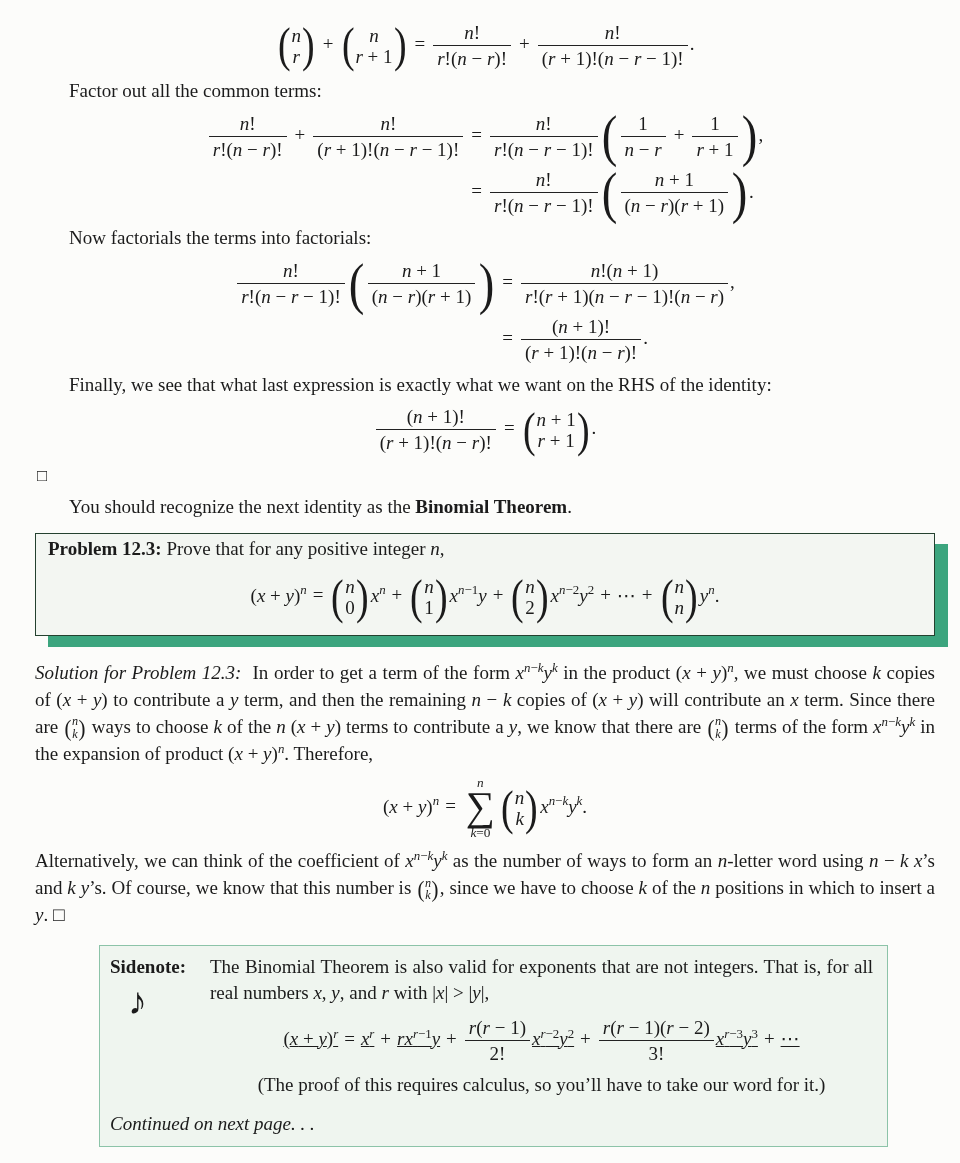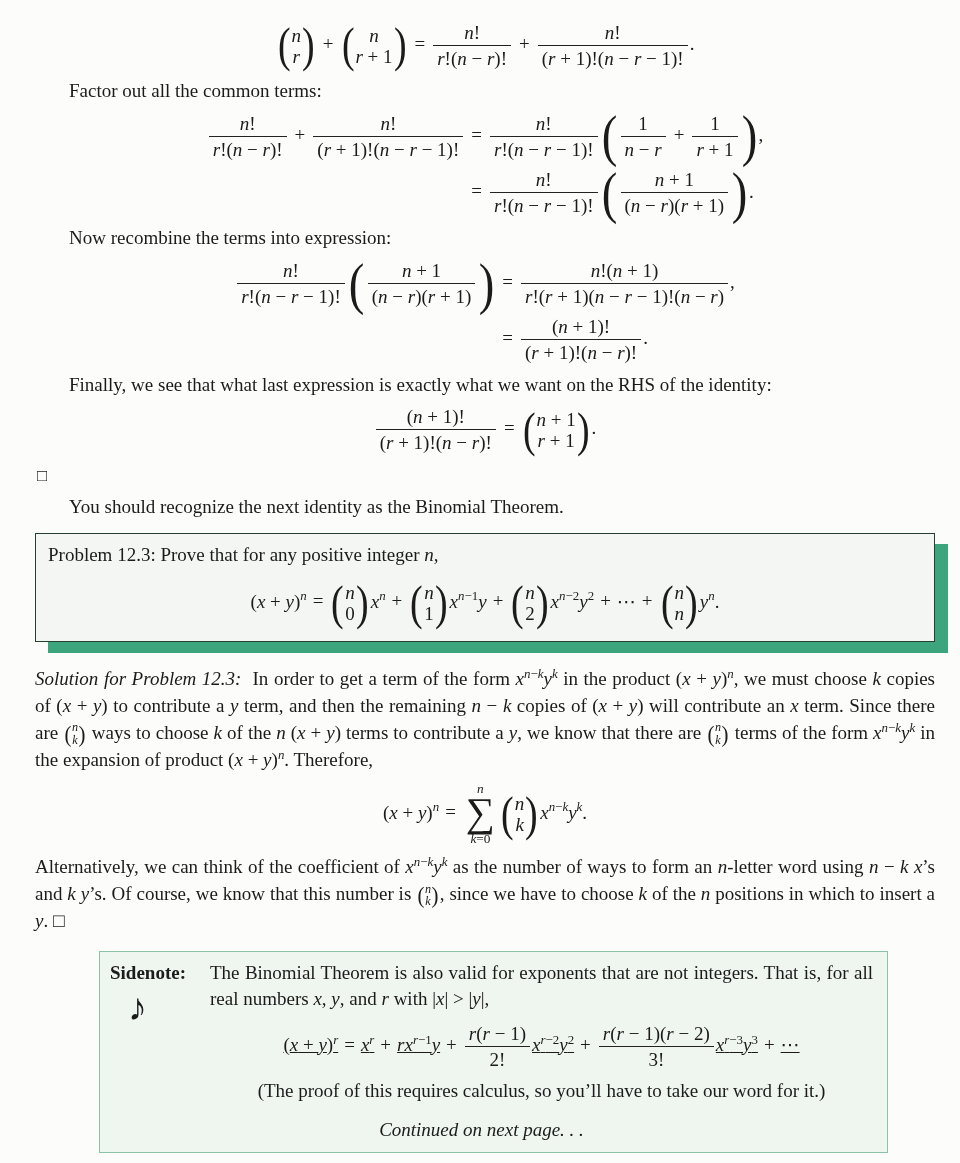--- a/index.html
+++ b/index.html
@@ -8,21 +8,21 @@
     width: 960px; height: 1163px; overflow: hidden;
     background: #fcfcfa; color: #1b1b1b;
     font-family: "Liberation Serif", "DejaVu Serif", serif;
     font-size: 19px; line-height: 1.4;
   }
   .page { padding: 14px 25px 8px 35px; }
 
   p { margin: 7px 0; }
   .justify { text-align: justify; }
   .indent { text-indent: 34px; }
-  b { font-weight: normal; }
+  b { font-weight: bold; }
 
   
   .display { text-align: center; margin: 8px 0; }
   .op { margin: 0 6px; font-style: normal; display: inline-block; }
 
   .frac { display: inline-block; vertical-align: middle; text-align: center; margin: 0 2px; }
   .fn { display: block; padding: 0 4px 2px; line-height: 1.12; }
   .fd { display: block; border-top: 1.4px solid #222; padding: 2px 4px 0; line-height: 1.12; }
 
   .binom { display: inline-flex; align-items: center; vertical-align: middle; margin: 0 1px; }
@@ -55,39 +55,39 @@
 
   
   .proof-square { margin: 10px 0 4px 2px; font-size: 17px; }
 
   
   .problem-box {
     border: 1.4px solid var(--problem_border, #24412f);
     background: var(--problem_bg, #f3f6f2);
     box-shadow: 13px 11px 0 var(--problem_shadow, #3ca57e);
     margin: 12px 0 24px 0;
-    padding: 6px 12px 10px;
+    padding: 0 12px 10px;
   }
   .problem-head { margin: 2px 0; }
   .problem-eq { text-align: center; margin: 12px 0 6px; }
 
   
   .sidenote-box {
     border: 1.5px solid var(--sidenote_border, #8cc3a8);
     background: var(--sidenote_bg, #eff5ef);
     margin: 16px 0 0 64px;
     width: 789px;
     padding: 8px 14px 6px 10px;
   }
   .sidenote-grid { display: grid; grid-template-columns: 88px 1fr; column-gap: 12px; }
   .sidenote-label { font-weight: bold; }
   .music-note { font-size: 38px; line-height: 1; margin: 2px 0 0 18px; }
   .sidenote-eq { text-align: center; margin: 10px 0 6px; text-decoration: underline; }
   .sidenote-proof { text-align: center; margin: 8px 0 10px; }
-  .sidenote-continued { text-align: center; font-style: italic; margin: 2px 20px 2px 0; }
+  .sidenote-continued { text-align: left; font-style: italic; margin: 2px 20px 2px 0; }
 </style>
 </head>
 <body>
 
 <div class="page">
 
   <div class="display"><span class="binom">
         <span class="bp">(</span>
         <span class="bst">
           <span><i>n</i></span>
@@ -105,21 +105,21 @@
 
   <p class="indent">Factor out all the common terms:</p>
 
   <div class="align2">
     <span class="cellL"><span class="frac"><span class="fn"><i>n</i>!</span><span class="fd"><i>r</i>!(<i>n</i> − <i>r</i>)!</span></span><span class="op">+</span><span class="frac"><span class="fn"><i>n</i>!</span><span class="fd">(<i>r</i> + 1)!(<i>n</i> − <i>r</i> − 1)!</span></span></span>
     <span class="cellR"><span class="op">=</span><span class="frac"><span class="fn"><i>n</i>!</span><span class="fd"><i>r</i>!(<i>n</i> − <i>r</i> − 1)!</span></span><span class="bigp">(</span><span class="frac"><span class="fn">1</span><span class="fd"><i>n</i> − <i>r</i></span></span><span class="op">+</span><span class="frac"><span class="fn">1</span><span class="fd"><i>r</i> + 1</span></span><span class="bigp">)</span>,</span>
     <span class="cellL"></span>
     <span class="cellR"><span class="op">=</span><span class="frac"><span class="fn"><i>n</i>!</span><span class="fd"><i>r</i>!(<i>n</i> − <i>r</i> − 1)!</span></span><span class="bigp">(</span><span class="frac"><span class="fn"><i>n</i> + 1</span><span class="fd">(<i>n</i> − <i>r</i>)(<i>r</i> + 1)</span></span><span class="bigp">)</span>.</span>
   </div>
 
-  <p class="indent">Now recombine the terms into expression:</p>
+  <p class="indent">Now factorials the terms into factorials:</p>
 
   <div class="align2">
     <span class="cellL"><span class="frac"><span class="fn"><i>n</i>!</span><span class="fd"><i>r</i>!(<i>n</i> − <i>r</i> − 1)!</span></span><span class="bigp">(</span><span class="frac"><span class="fn"><i>n</i> + 1</span><span class="fd">(<i>n</i> − <i>r</i>)(<i>r</i> + 1)</span></span><span class="bigp">)</span></span>
     <span class="cellR"><span class="op">=</span><span class="frac"><span class="fn"><i>n</i>!(<i>n</i> + 1)</span><span class="fd"><i>r</i>!(<i>r</i> + 1)(<i>n</i> − <i>r</i> − 1)!(<i>n</i> − <i>r</i>)</span></span>,</span>
     <span class="cellL"></span>
     <span class="cellR"><span class="op">=</span><span class="frac"><span class="fn">(<i>n</i> + 1)!</span><span class="fd">(<i>r</i> + 1)!(<i>n</i> − <i>r</i>)!</span></span>.</span>
   </div>
 
   <p class="indent">Finally, we see that what last expression is exactly what we want on the RHS of the identity:</p>
 

